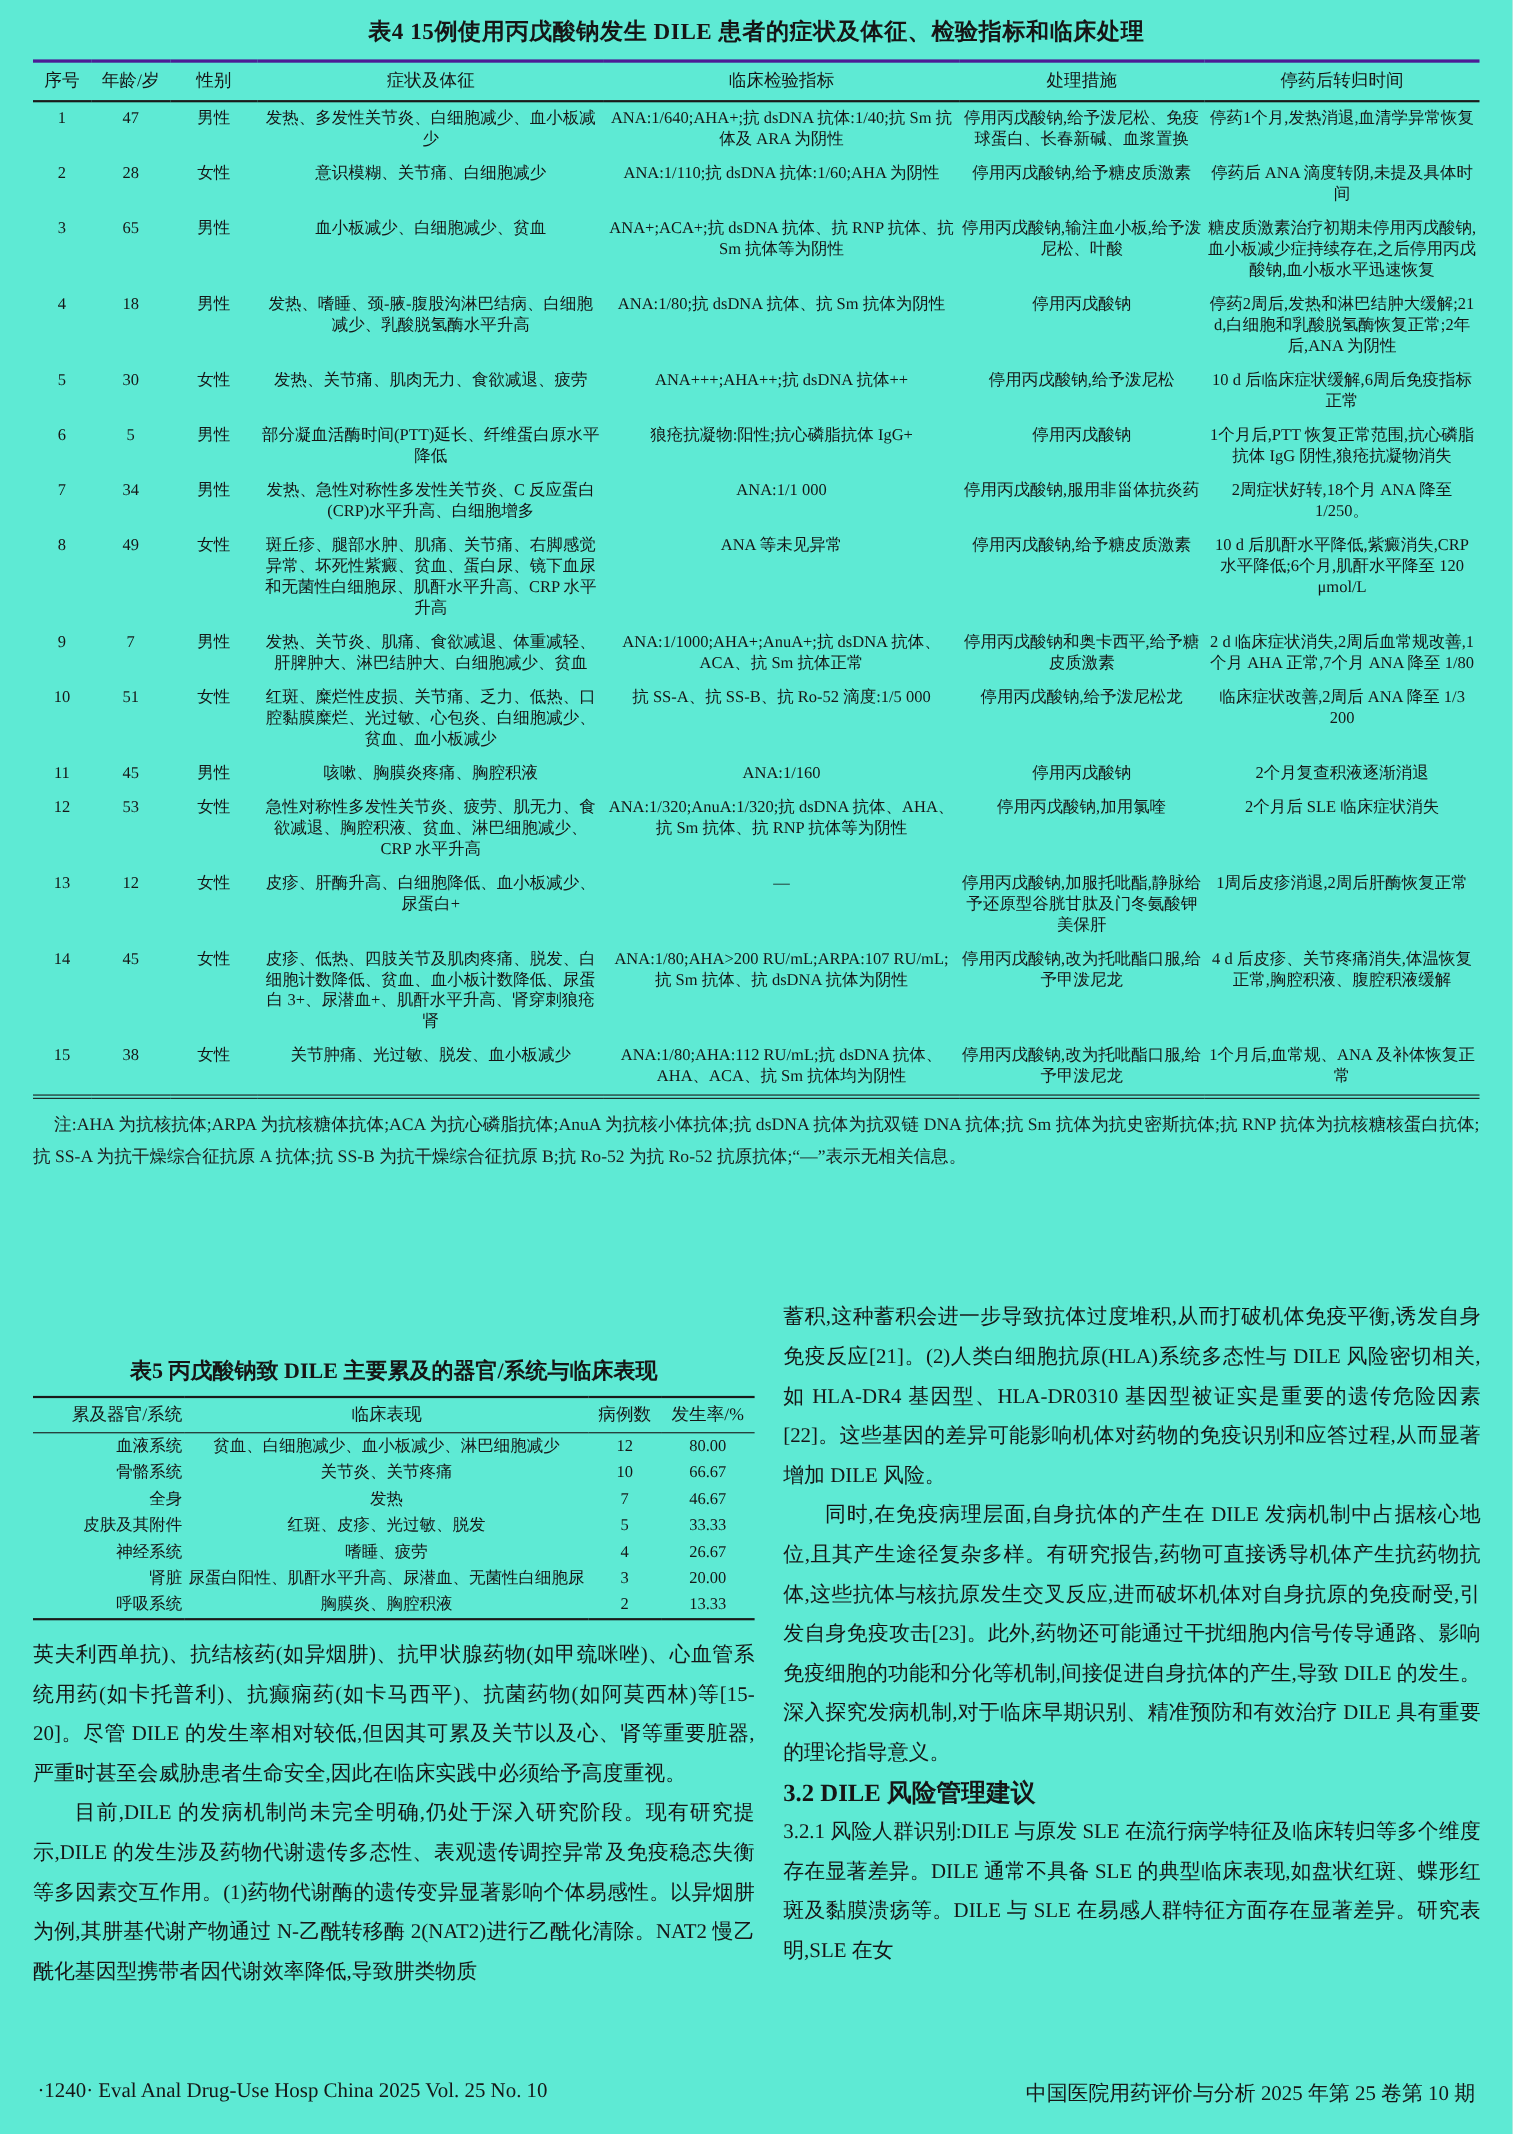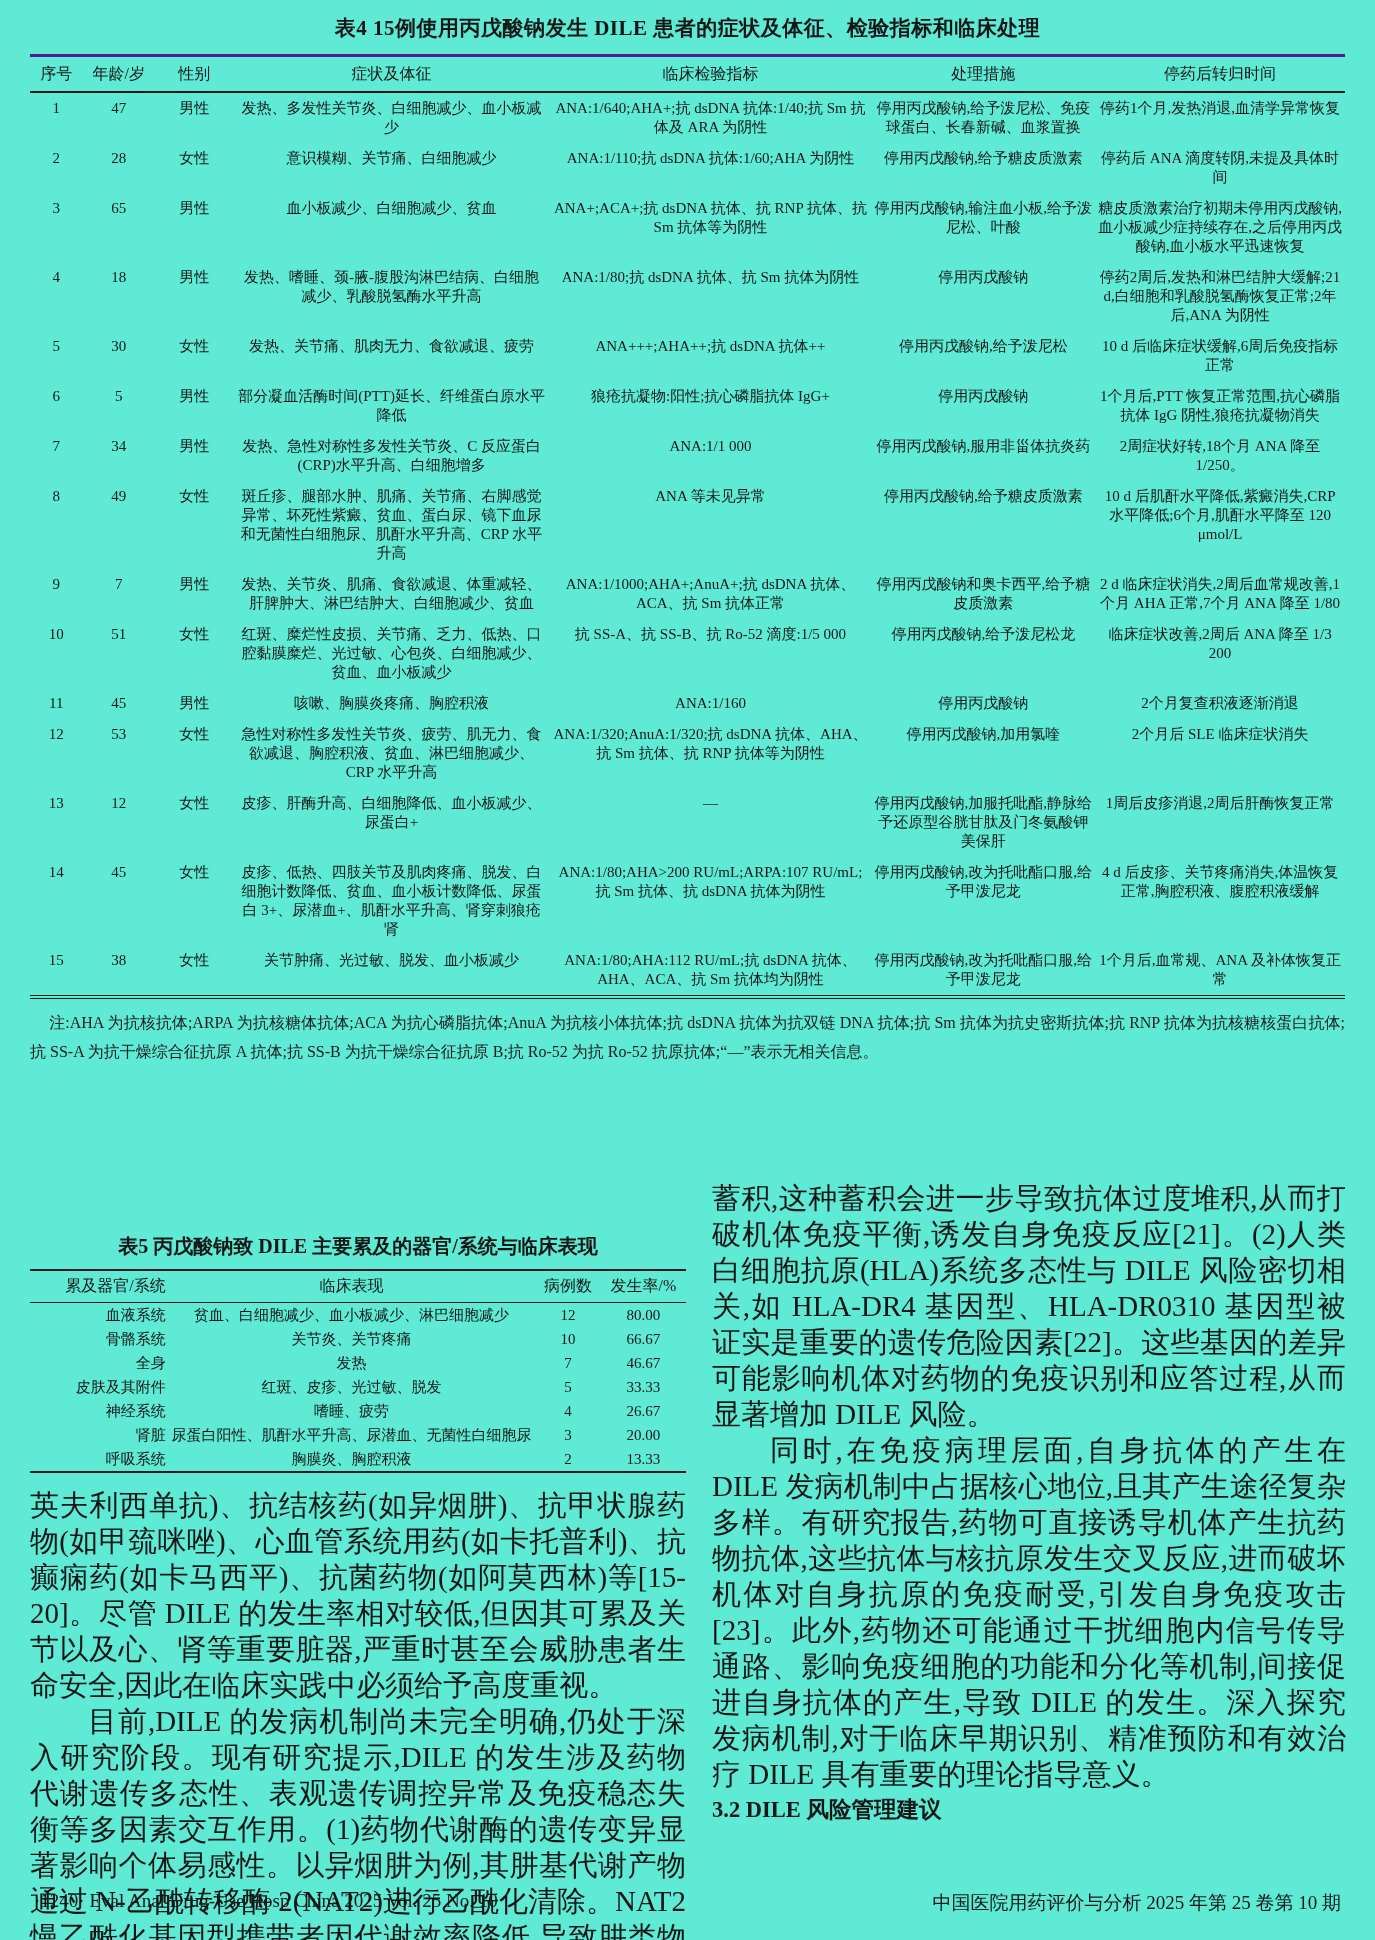--- a/index.html
+++ b/index.html
@@ -17,21 +17,21 @@
 
   .col-left  { position:absolute; left:30px;  top:1192px; width:656px;margin-top:39px; }
   .col-right { position:absolute; left:712px; top:1180px; width:634px; }
 
   .t5-title { text-align:center; font-weight:bold; font-size:20px; margin:2px 0 9px 0; }
   table.t5 { width:100%; border-collapse:collapse; border-top:2.5px solid #1a1a1a; border-bottom:2.5px solid #1a1a1a; margin-bottom:14px; }
   .t5 th { font-weight:normal; font-size:16px; padding:5px 2px; border-bottom:1.5px solid #1a1a1a; }
   .t5 td { text-align:center; font-size:15px; line-height:18px; padding:3px 2px; white-space:nowrap; }
   .t5 th.sys, .t5 td.sys { text-align:right; padding-left:4px; }
 
-  .para { font-size:29px; line-height:36px; text-align:justify; margin:0; }
+  .para { font-size:19px; line-height:36px; text-align:justify; margin:0; }
   .para.indent { text-indent:2em; }
   .sec-heading { font-size:22.5px; line-height:36px; font-weight:bold; margin:0; }
 
   .footer { position:absolute; left:34px; right:34px; bottom:24px; display:flex; justify-content:space-between; font-size:19px; }
 </style>
 </head>
 <body>
 
 <div class="page">
 
@@ -288,20 +288,21 @@
     </table>
 
     <p class="para">英夫利西单抗)、抗结核药(如异烟肼)、抗甲状腺药物(如甲巯咪唑)、心血管系统用药(如卡托普利)、抗癫痫药(如卡马西平)、抗菌药物(如阿莫西林)等[15-20]。尽管 DILE 的发生率相对较低,但因其可累及关节以及心、肾等重要脏器,严重时甚至会威胁患者生命安全,因此在临床实践中必须给予高度重视。</p>
     <p class="para indent">目前,DILE 的发病机制尚未完全明确,仍处于深入研究阶段。现有研究提示,DILE 的发生涉及药物代谢遗传多态性、表观遗传调控异常及免疫稳态失衡等多因素交互作用。(1)药物代谢酶的遗传变异显著影响个体易感性。以异烟肼为例,其肼基代谢产物通过 N-乙酰转移酶 2(NAT2)进行乙酰化清除。NAT2 慢乙酰化基因型携带者因代谢效率降低,导致肼类物质</p>
   </div>
 
   <div class="col-right">
     <p class="para">蓄积,这种蓄积会进一步导致抗体过度堆积,从而打破机体免疫平衡,诱发自身免疫反应[21]。(2)人类白细胞抗原(HLA)系统多态性与 DILE 风险密切相关,如 HLA-DR4 基因型、HLA-DR0310 基因型被证实是重要的遗传危险因素[22]。这些基因的差异可能影响机体对药物的免疫识别和应答过程,从而显著增加 DILE 风险。</p>
     <p class="para indent">同时,在免疫病理层面,自身抗体的产生在 DILE 发病机制中占据核心地位,且其产生途径复杂多样。有研究报告,药物可直接诱导机体产生抗药物抗体,这些抗体与核抗原发生交叉反应,进而破坏机体对自身抗原的免疫耐受,引发自身免疫攻击[23]。此外,药物还可能通过干扰细胞内信号传导通路、影响免疫细胞的功能和分化等机制,间接促进自身抗体的产生,导致 DILE 的发生。深入探究发病机制,对于临床早期识别、精准预防和有效治疗 DILE 具有重要的理论指导意义。</p>
     <h3 class="sec-heading">3.2  DILE 风险管理建议</h3>
+    <p class="para">3.2.1  风险人群识别:DILE 与原发 SLE 在流行病学特征及临床转归等多个维度存在显著差异。DILE 通常不具备 SLE 的典型临床表现,如盘状红斑、蝶形红斑及黏膜溃疡等。DILE 与 SLE 在易感人群特征方面存在显著差异。研究表明,SLE 在女</p>
   </div>
 
   <div class="footer">
     <span>·1240·  Eval Anal Drug-Use Hosp China 2025 Vol. 25 No. 10</span>
     <span>中国医院用药评价与分析   2025 年第 25 卷第 10 期</span>
   </div>
 
 </div>
 
 </body></html>

